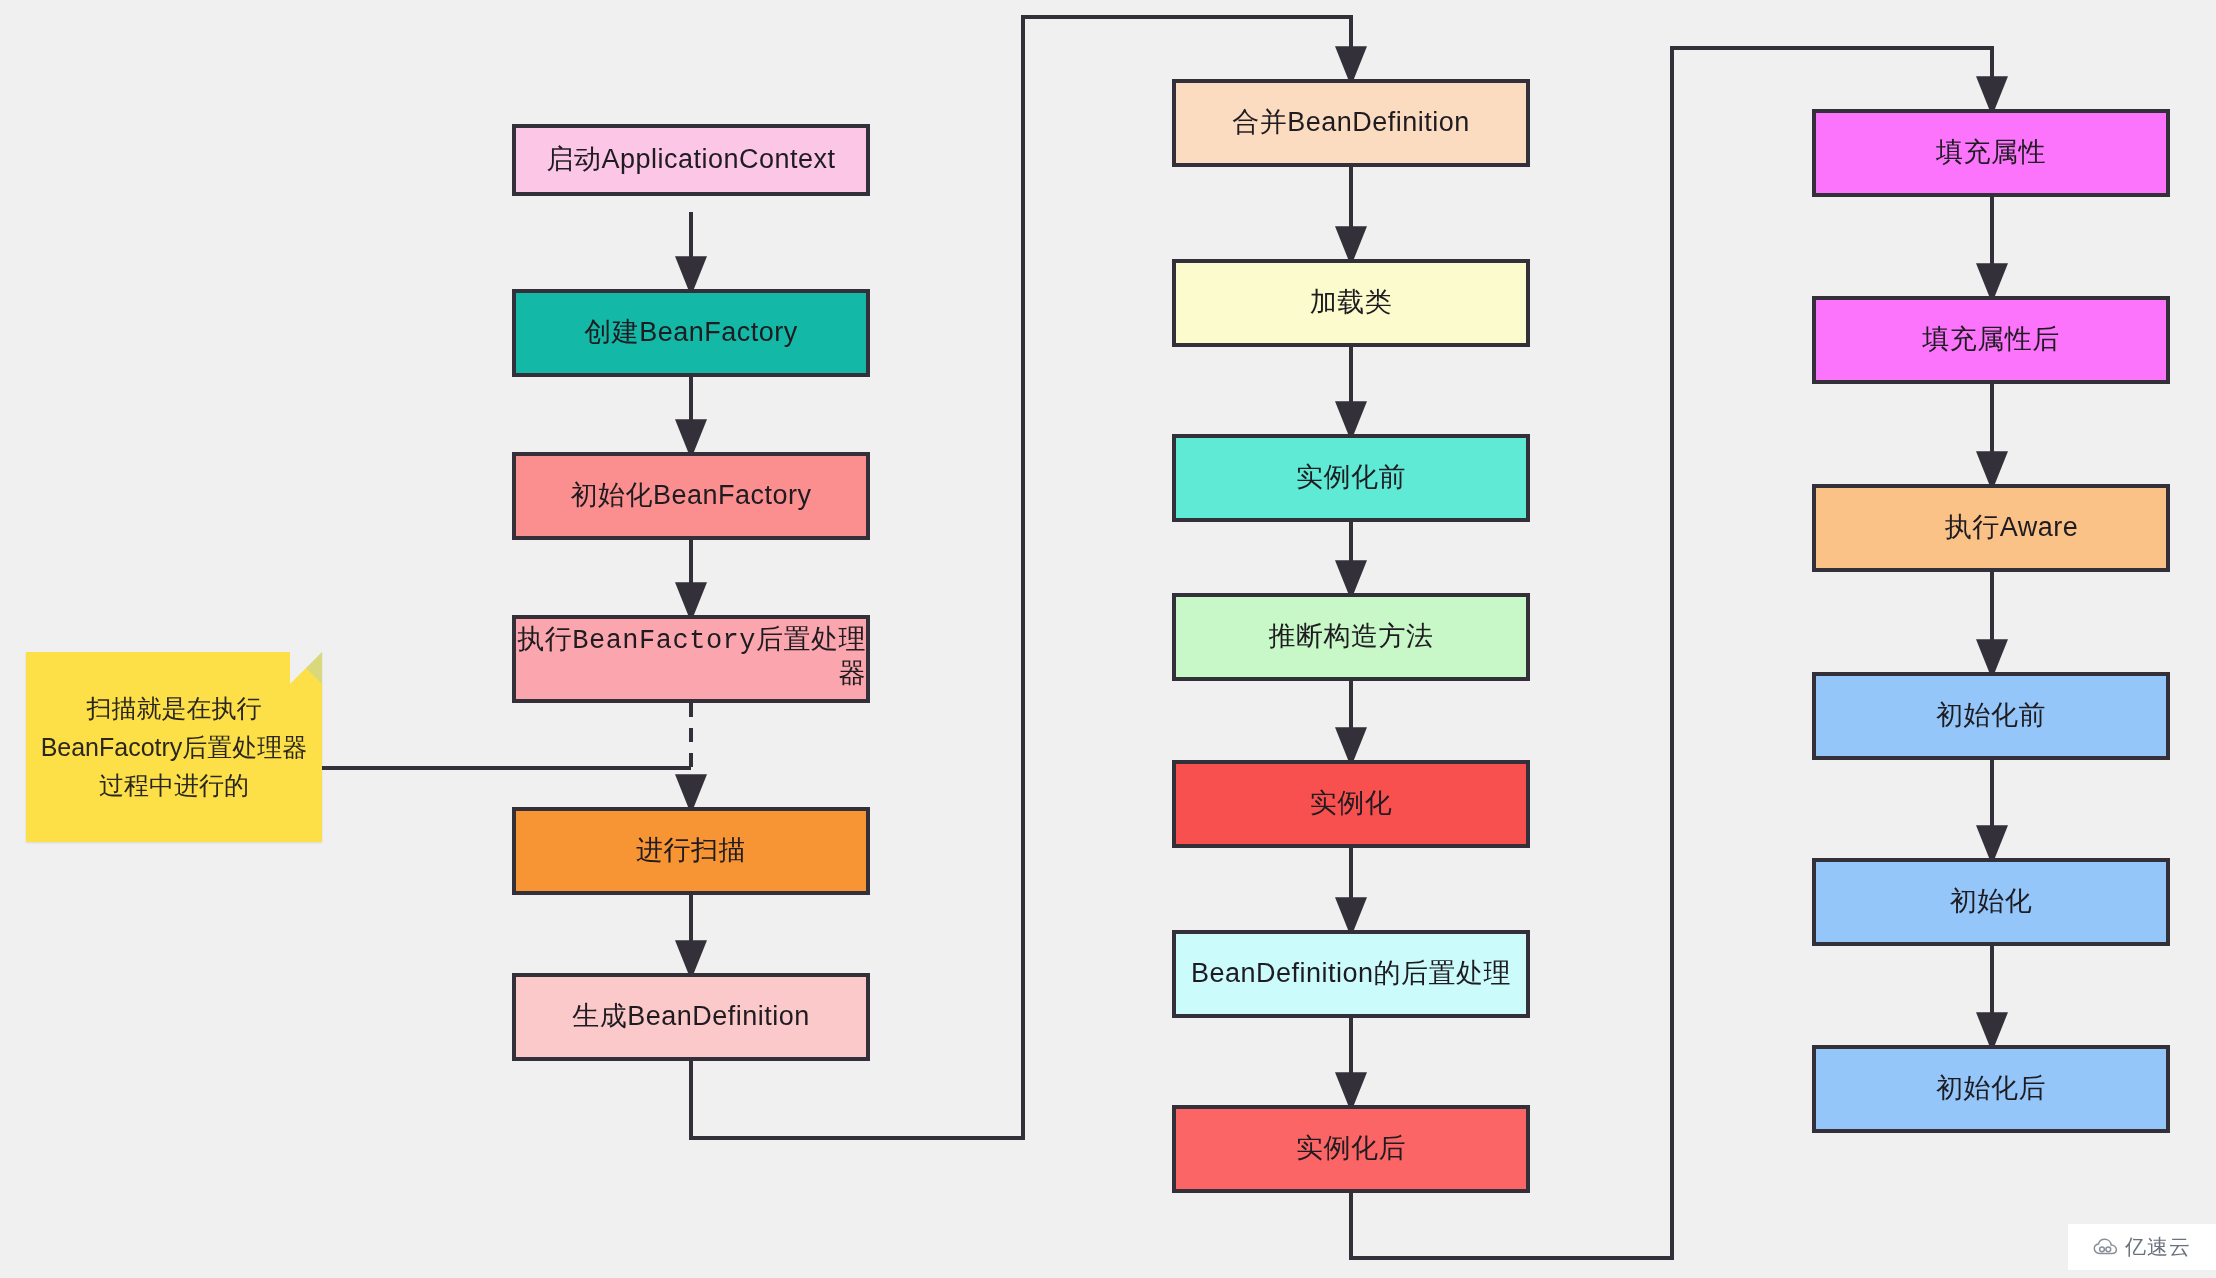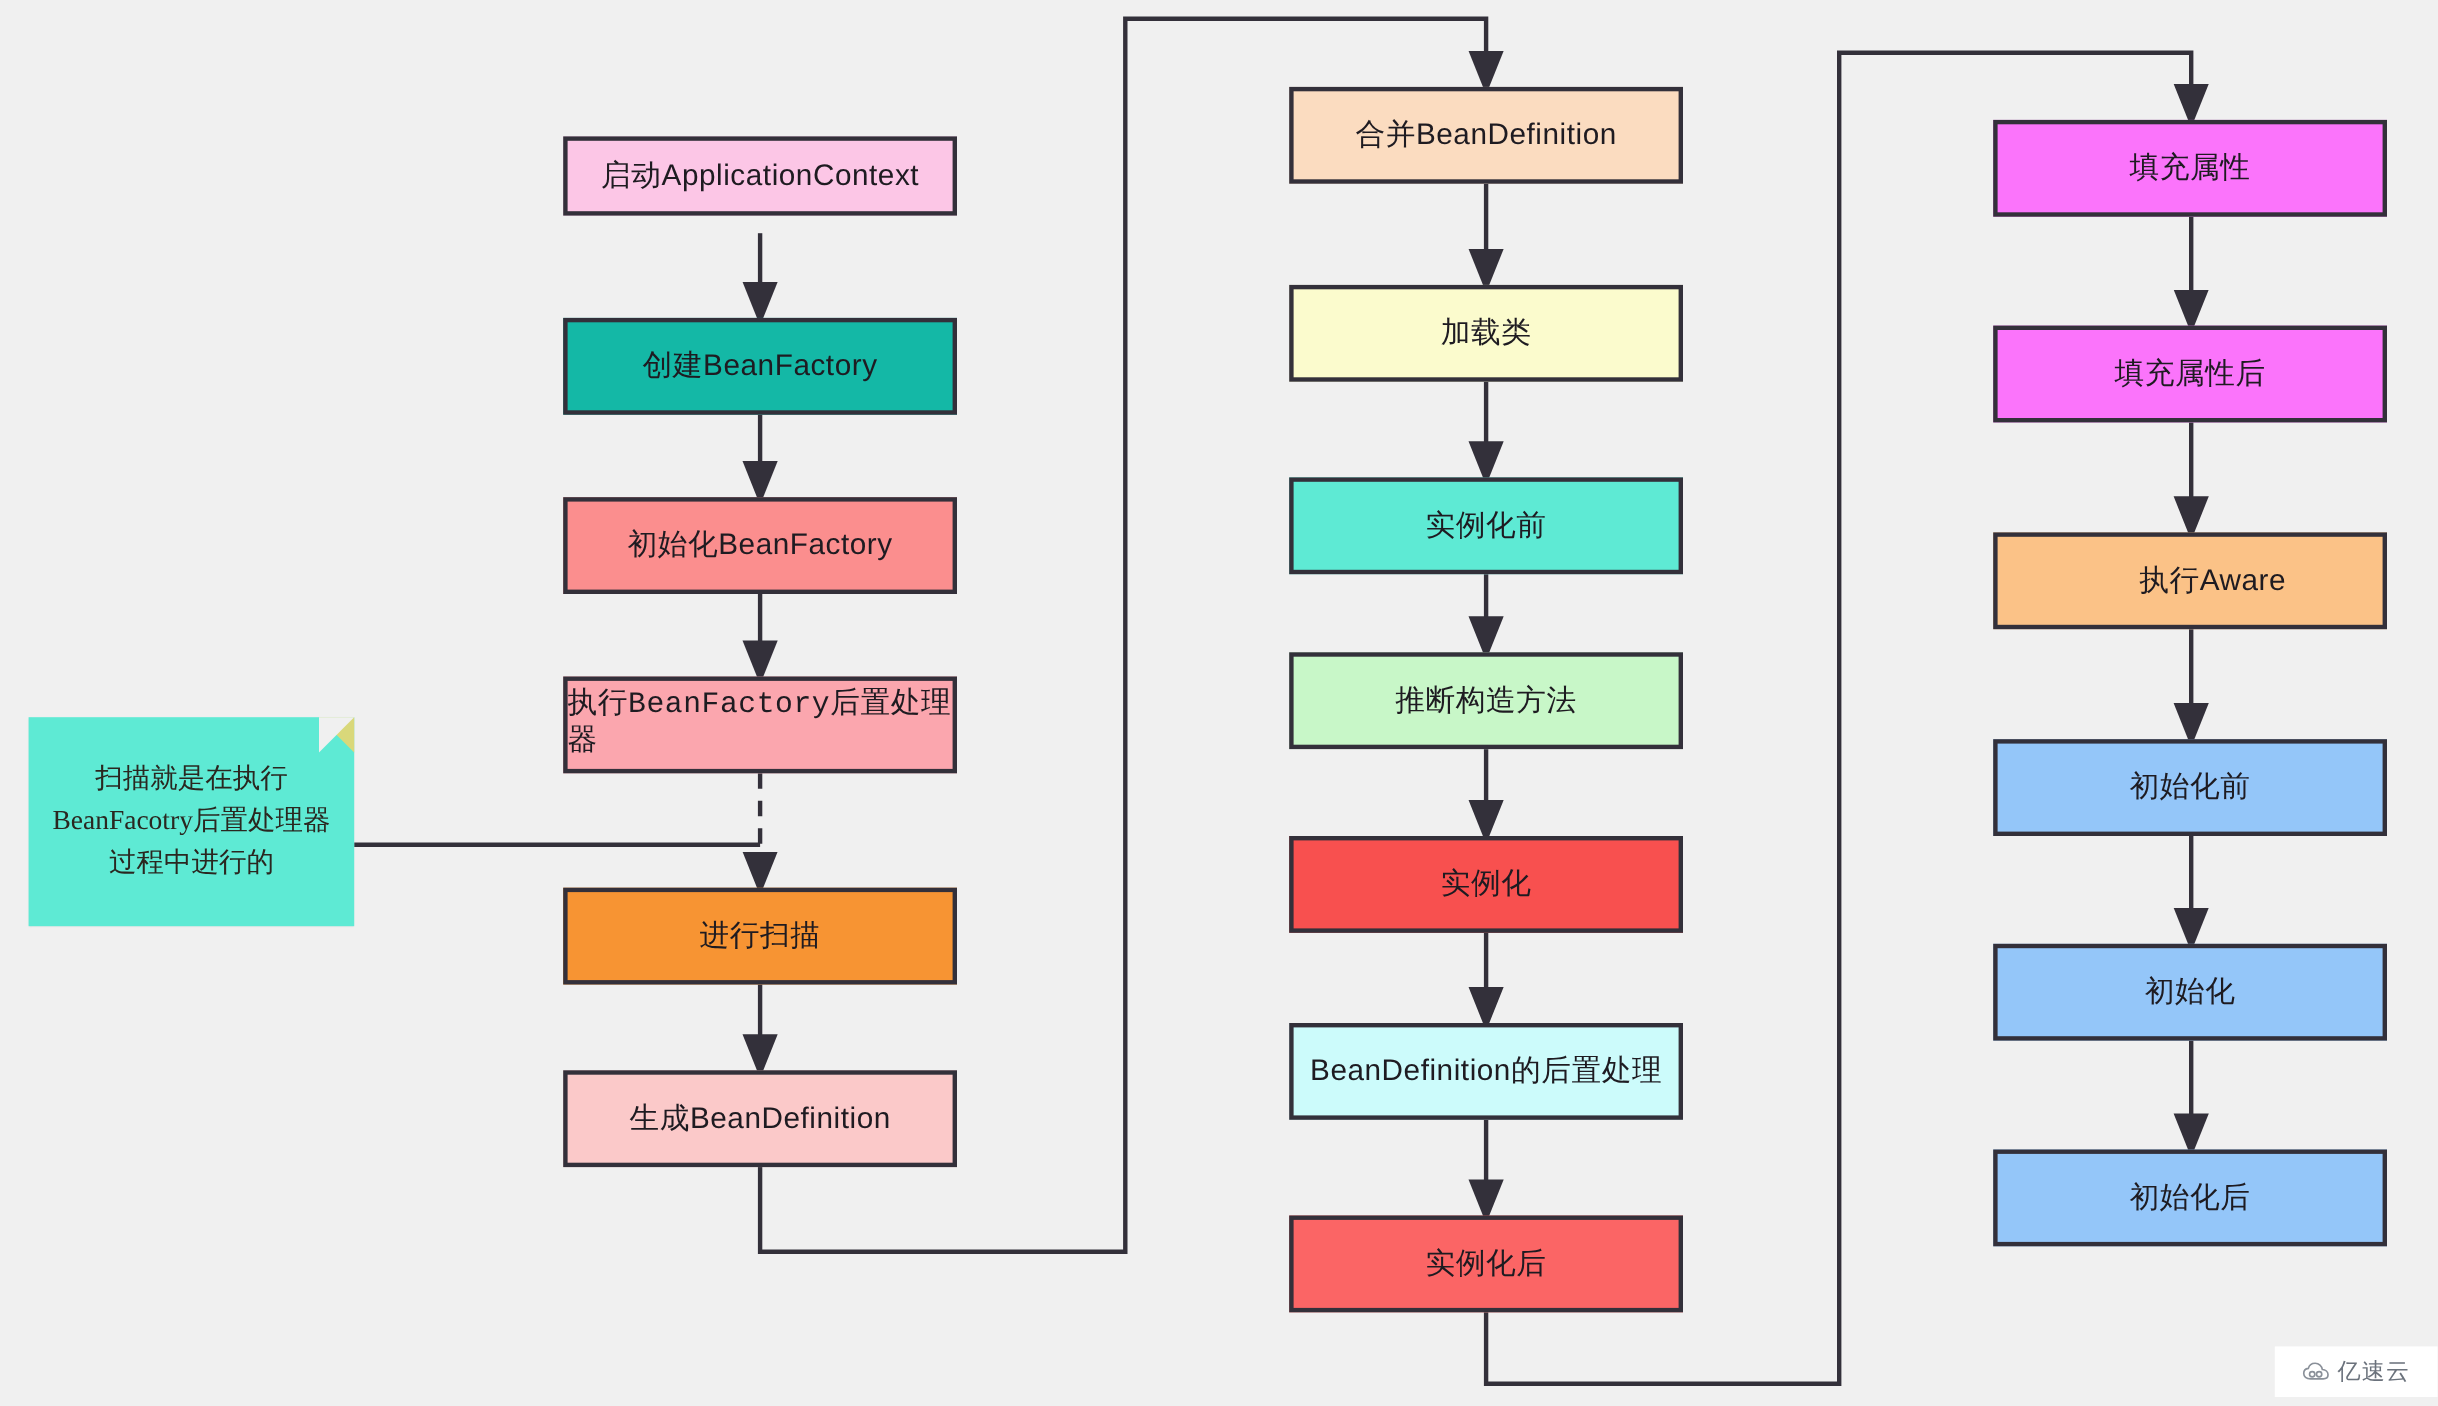--- a/index.html
+++ b/index.html
@@ -11,21 +11,21 @@
   }
   #canvas{position:absolute;left:0;top:0;width:2216px;height:1278px;}
   .node{
     position:absolute;
     border:4px solid #33303a;
     box-sizing:border-box;
     display:flex;align-items:center;justify-content:center;
     font-size:27px;
     color:#1e1b21;
     letter-spacing:.5px;
-    text-align:left;
+    text-align:right;
     line-height:1.25;
     z-index:4;
   }
   .sticky{
     position:absolute;
     background:#fbfaa2;
     box-sizing:border-box;
     display:flex;align-items:center;justify-content:center;
     font-size:25px;color:#2a2720;line-height:1.55;
     text-align:center;
@@ -122,21 +122,21 @@
   <div class="node" style="left: 1172px; top: 930px; width: 358px; height: 88px; background: rgb(204, 251, 251);">BeanDefinition的后置处理</div>
   <div class="node" style="left: 1172px; top: 1105px; width: 358px; height: 88px; background: rgb(251, 101, 101);">实例化后</div>
 
   <div class="node" style="left: 1812px; top: 109px; width: 358px; height: 88px; background: rgb(251, 116, 251);">填充属性</div>
   <div class="node" style="left: 1812px; top: 296px; width: 358px; height: 88px; background: rgb(251, 116, 251);">填充属性后</div>
   <div class="node" style="left: 1812px; top: 484px; width: 358px; height: 88px; background: rgb(251, 194, 135); padding-left: 41px;">执行Aware</div>
   <div class="node" style="left: 1812px; top: 672px; width: 358px; height: 88px; background: rgb(148, 198, 249);">初始化前</div>
   <div class="node" style="left: 1812px; top: 858px; width: 358px; height: 88px; background: rgb(148, 198, 249);">初始化</div>
   <div class="node" style="left: 1812px; top: 1045px; width: 358px; height: 88px; background: rgb(148, 198, 249);">初始化后</div>
 
-  <div class="sticky" style="left: 26px; top: 652px; width: 296px; height: 190px; background: #5eead4; font-family: Liberation Serif, serif;">
+  <div class="sticky" style="left: 26px; top: 652px; width: 296px; height: 190px; background: #fde047;">
     <span class="fold"></span>
     <span class="fold-cut"></span>
     <span class="txt">扫描就是在执行
 BeanFacotry后置处理器
 过程中进行的</span>
   </div>
 
   <div class="watermark">
     <span>
       <svg width="26" height="18" viewBox="0 0 26 18" xmlns="http://www.w3.org/2000/svg">

